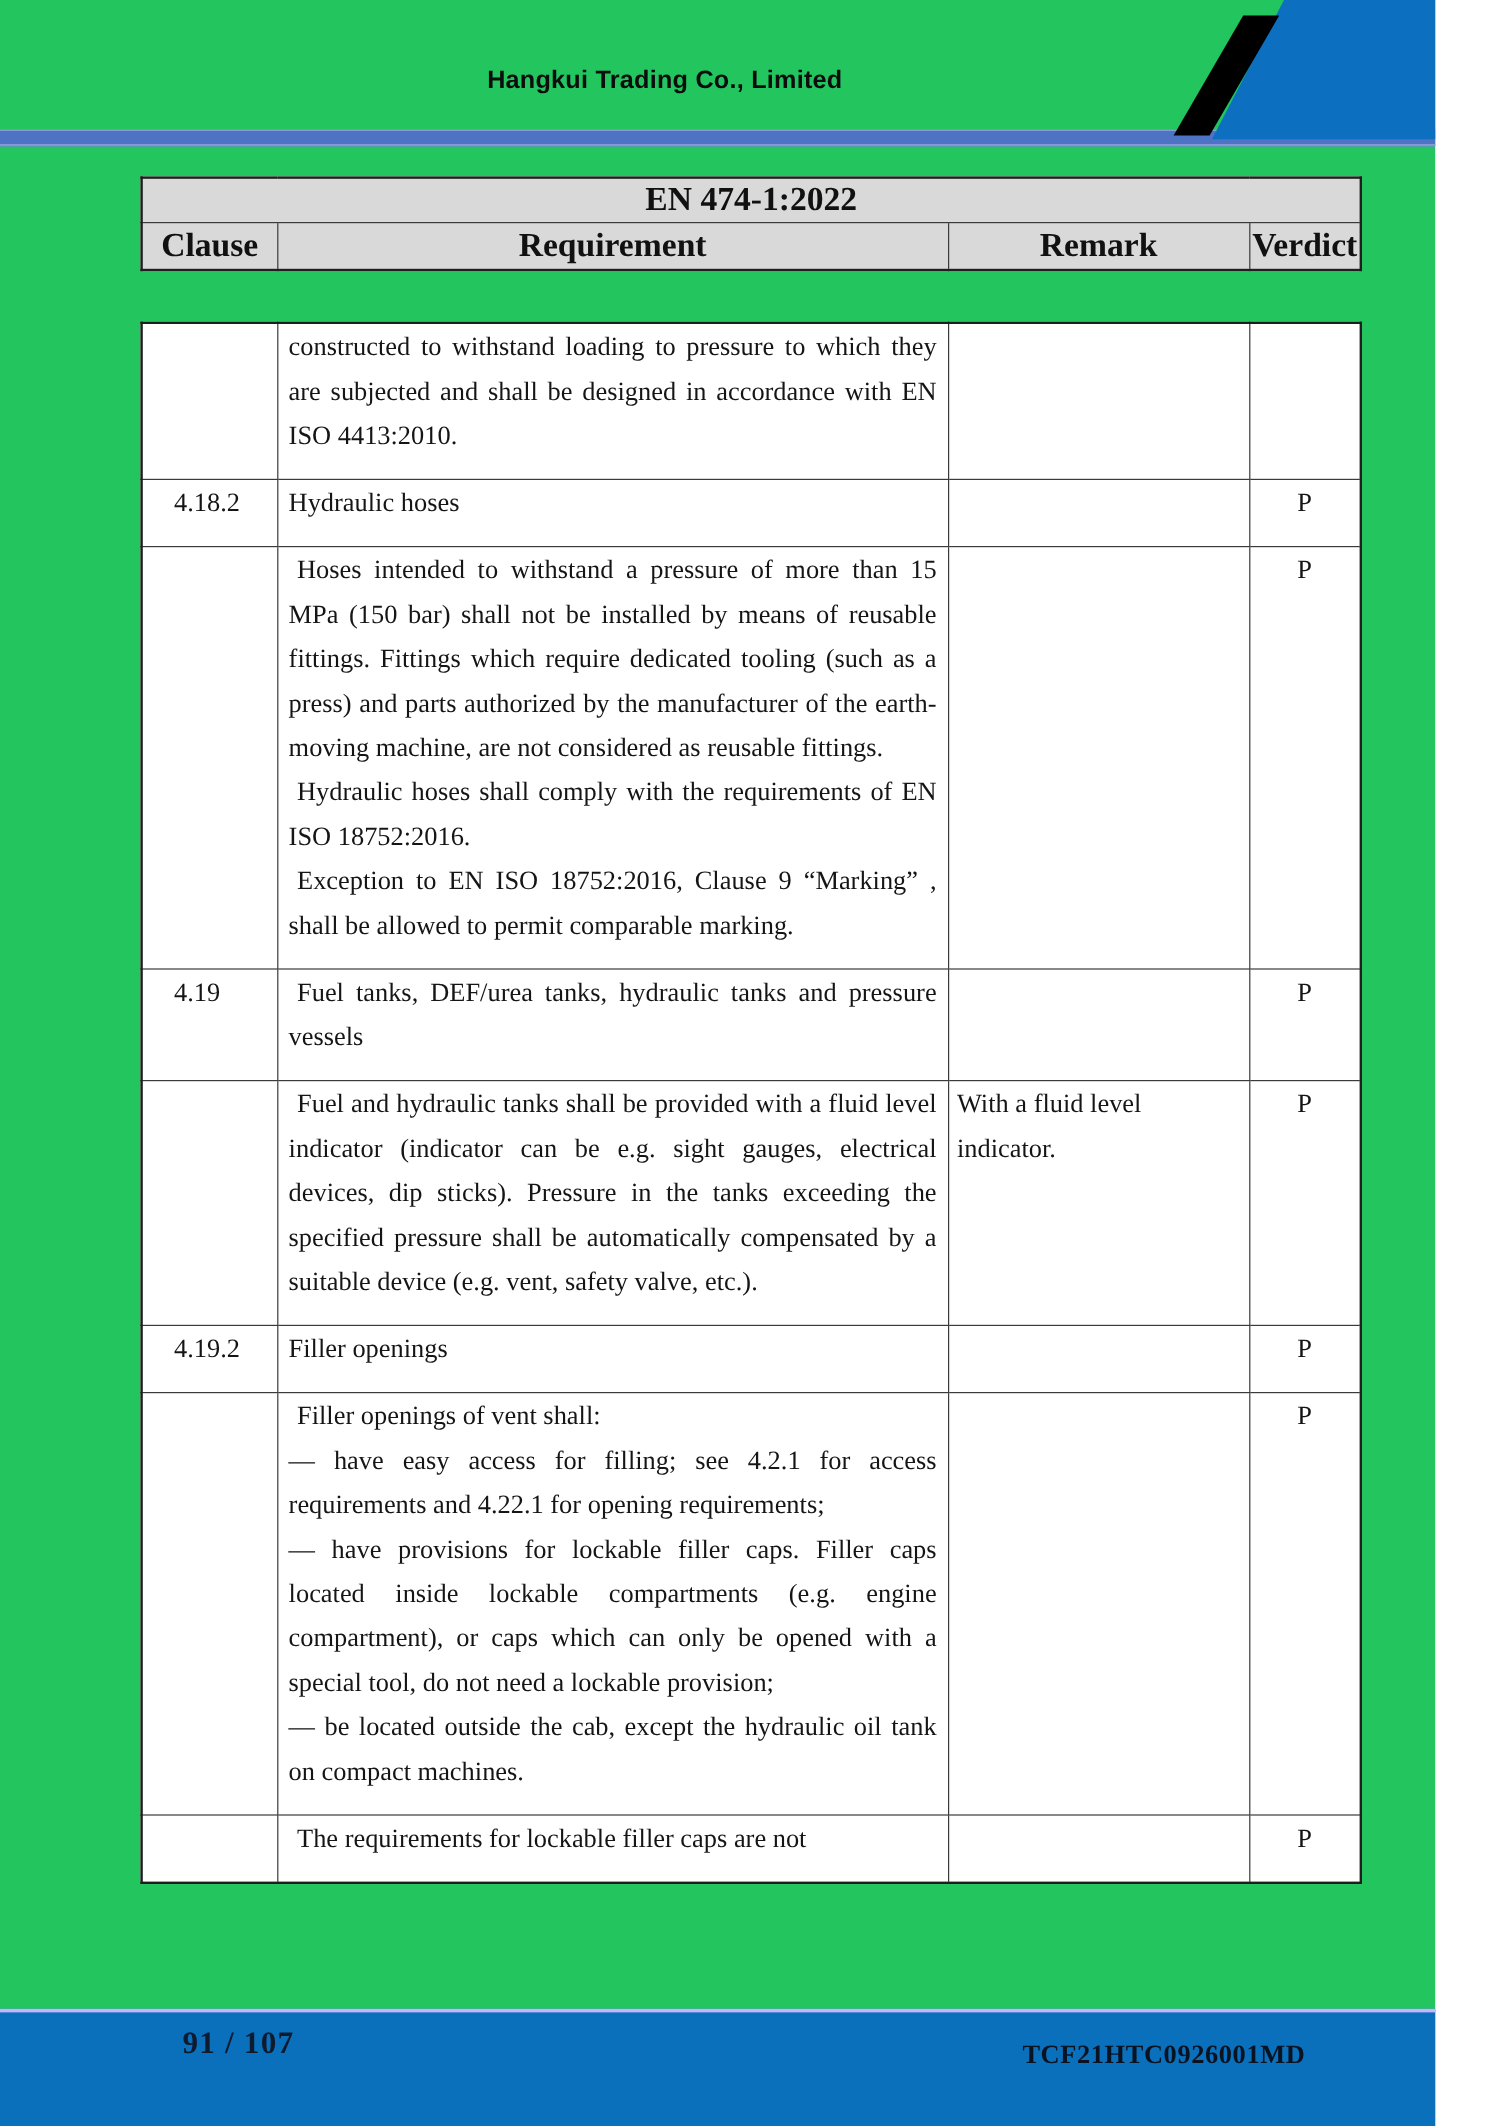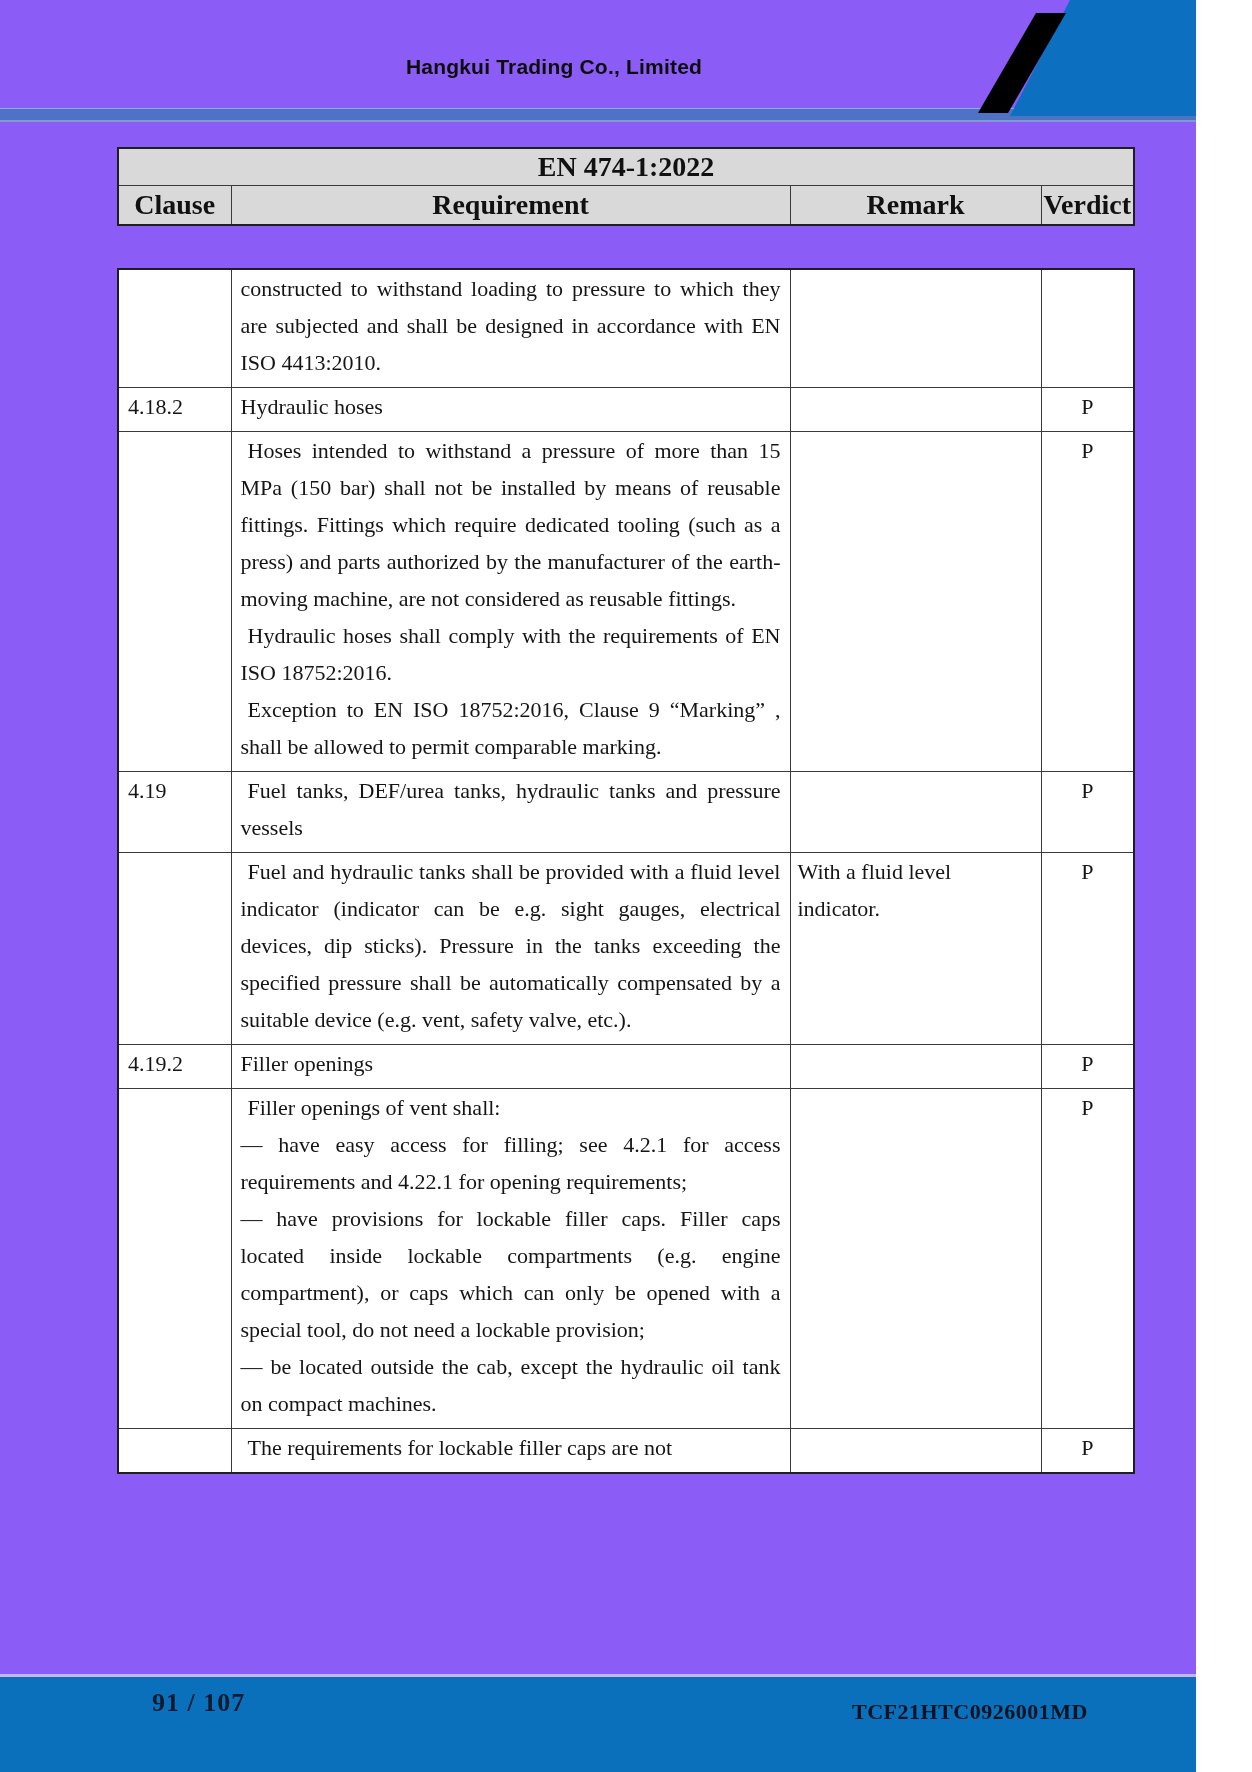--- a/index.html
+++ b/index.html
@@ -1,19 +1,19 @@
 <!DOCTYPE html>
 <html><head>
 <meta charset="utf-8">
 <style>
   html,body{margin:0;padding:0;background:#ffffff;}
   .page{
     position:relative;
     width:1196px;height:1772px;
-    background:#8b5cf6;
+    background:#22c55e;
     overflow:hidden;
     font-family:"Liberation Serif", serif;
     color:#141414;
   }
   
   .company{
     position:absolute;top:55px;left:0;width:1108px;
     text-align:center;
     font-family:"Liberation Sans", sans-serif;
     font-weight:bold;font-size:21px;color:#0d0d0d;
@@ -32,22 +32,22 @@
   
   table{border-collapse:collapse;table-layout:fixed;}
   .rpt-table{border:2.5px solid #1e1e1e;background:#ffffff;}
   .rpt-table td,.rpt-table th{border:1.6px solid #3a3a3a;vertical-align:top;box-sizing:border-box;}
   .header-table{position:absolute;top:147px;left:117px;width:1016px;}
   .header-table th{background:#d9d9d9;font-weight:bold;color:#111;font-size:28px;}
   .title-cell{height:37px;text-align:center;vertical-align:middle !important;}
   .col-head{height:40px;text-align:center;vertical-align:middle !important;}
   .body-table{position:absolute;top:268px;left:117px;width:1016px;}
   .body-table td{font-size:22px;line-height:37px;color:#151515;}
-  .clause-cell{padding:0 4px 2px 9px;}
-  .req-cell{padding:0 9px 6px 9px;text-align:justify;}
+  .clause-cell{padding:0 4px 2px 26px;}
+  .req-cell{padding:0 9px 18px 9px;text-align:justify;}
   .req-cell p{margin:0;}
   .req-cell p.ind{text-indent:7px;}
   .remark-cell{padding:0 4px 2px 7px;margin-left:18px;}
   .verdict-cell{text-align:center;padding:0 2px 2px 2px;}
   
   .footer{
     position:absolute;top:1674px;left:0;width:1252px;height:98px;
     background:#0b70bc;
     border-top:3px solid #c4b5fd;
     box-sizing:border-box;

